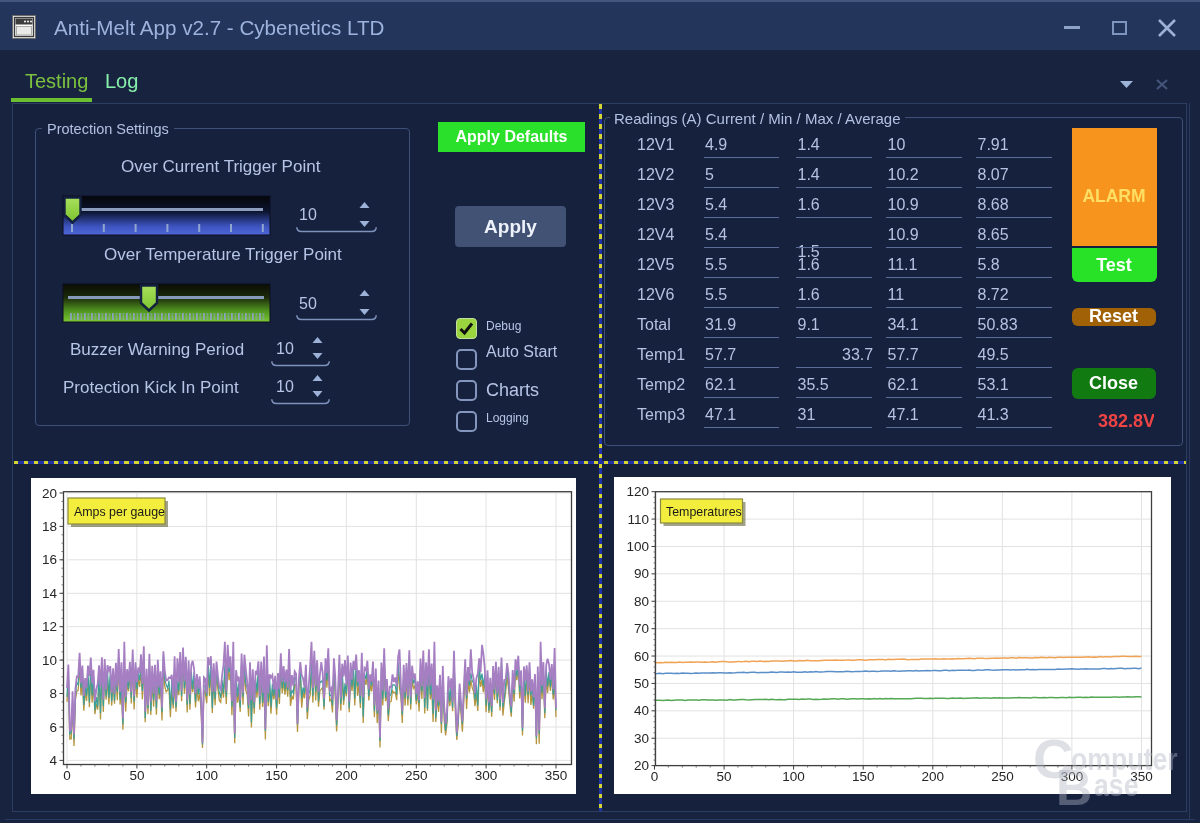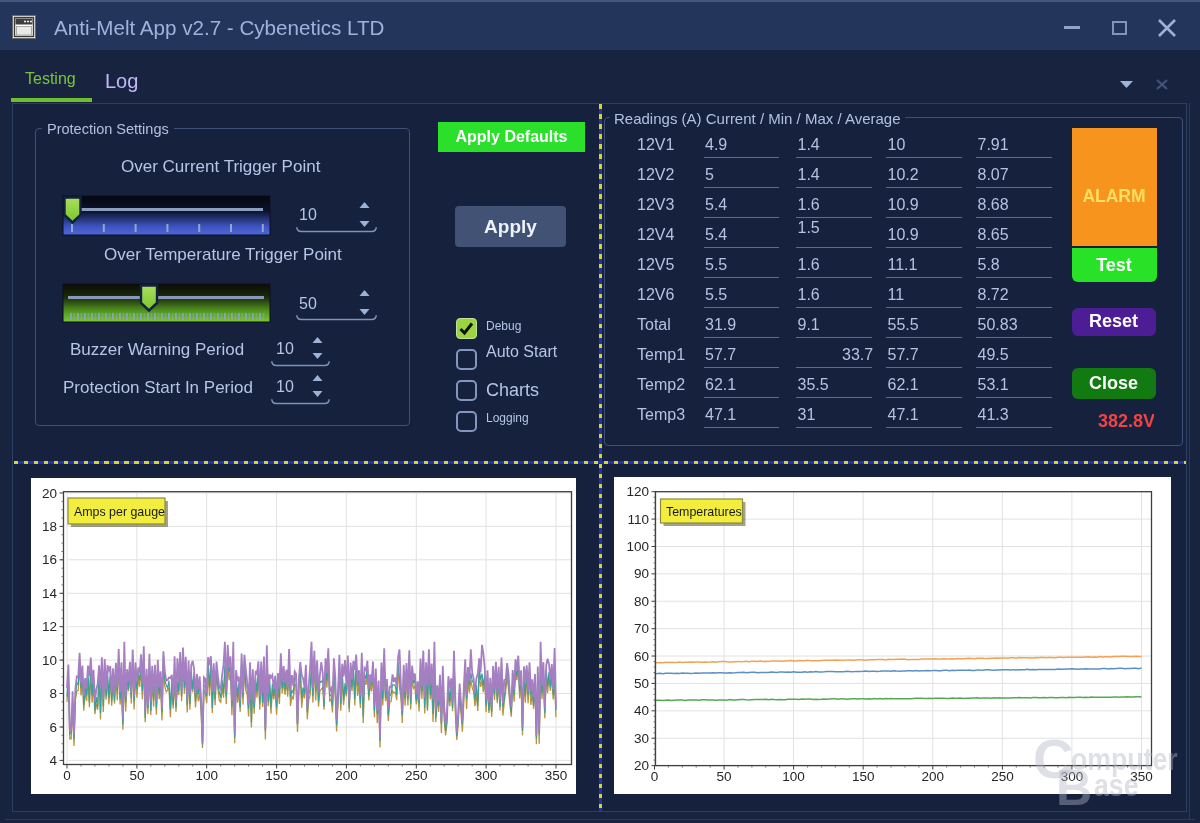--- a/index.html
+++ b/index.html
@@ -26,22 +26,22 @@
  <rect x="4.5" y="11.5" width="15" height="8.5" fill="#e9e9e7" stroke="#9a9a9a" stroke-width="0.8"></rect>
 </svg>
 <div class="abs" style="left:54px;top:16px;font-size:20.6px;color:#9db3dd">Anti-Melt App v2.7 - Cybenetics LTD</div>
 
 <div class="abs" style="left:1064px;top:26px;width:16px;height:2.5px;background:#8fa3c8"></div>
 <div class="abs" style="left:1112px;top:21px;width:15px;height:14px;border:2px solid #7f95bd"></div>
 <svg class="abs" style="left:1158px;top:19px" width="18" height="18">
     <path d="M 1 1 L 17 17 M 17 1 L 1 17" stroke="#9db0d6" stroke-width="2.6"></path>
   </svg>
 
-<div class="abs" style="left:25px;top:70px;font-size:16px;color:#7cc13f">Testing</div>
-<div class="abs" style="left:105px;top:70px;font-size:20px;color:#c4b5fd">Log</div>
+<div class="abs" style="left:25px;top:70px;font-size:20px;color:#7cc13f">Testing</div>
+<div class="abs" style="left:105px;top:70px;font-size:20px;color:#86efac">Log</div>
 <div class="abs" style="left:11px;top:98px;width:81px;height:4px;background:#6cbf2f"></div>
 <svg class="abs" style="left:1120px;top:81px" width="13" height="7">
     <path d="M 0 0 L 13 0 L 6.5 7 Z" fill="#9db3d8"></path>
   </svg>
 <svg class="abs" style="left:1156px;top:79px" width="12" height="11">
     <path d="M 1 1 L 11 10 M 11 1 L 1 10" stroke="#44547a" stroke-width="2.2"></path>
   </svg>
 
 <div class="abs" style="left:12px;top:103px;width:1175px;height:709px;border:1px solid #2c3e63;background:#16213e"></div>
 <div class="abs" style="left:5px;top:819px;width:1190px;height:1px;background:#2a3a5e"></div>
@@ -171,21 +171,21 @@
   </svg>
 <div class="lbl" style="left:70px;top:340px">Buzzer Warning Period</div>
 <div class="lbl" style="left:276px;top:340px;font-size:16px">10</div>
 <svg style="position:absolute;left:312px;top:337px" width="11" height="23">
     <path d="M 5.5 0 L 10.5 6 L 0.5 6 Z" fill="#9db2d8"></path>
     <path d="M 0.5 16 L 10.5 16 L 5.5 22 Z" fill="#9db2d8"></path>
   </svg>
 <svg style="position:absolute;left:271px;top:360px" width="59" height="7">
     <path d="M 0.8 1.2 Q 0.8 5.4 5.5 5.4 L 53.5 5.4 Q 58.2 5.4 58.2 1.2" fill="none" stroke="#7e92bc" stroke-width="1.5"></path>
   </svg>
-<div class="lbl" style="left:63px;top:378px">Protection Start In Period</div>
+<div class="lbl" style="left:63px;top:378px">Protection Kick In Point</div>
 <div class="lbl" style="left:276px;top:378px;font-size:16px">10</div>
 <svg style="position:absolute;left:312px;top:375px" width="11" height="23">
     <path d="M 5.5 0 L 10.5 6 L 0.5 6 Z" fill="#9db2d8"></path>
     <path d="M 0.5 16 L 10.5 16 L 5.5 22 Z" fill="#9db2d8"></path>
   </svg>
 <svg style="position:absolute;left:271px;top:398px" width="59" height="7">
     <path d="M 0.8 1.2 Q 0.8 5.4 5.5 5.4 L 53.5 5.4 Q 58.2 5.4 58.2 1.2" fill="none" stroke="#7e92bc" stroke-width="1.5"></path>
   </svg>
 
 <div class="btn" style="left:438px;top:122px;width:147px;height:30px;background:#2ae02a;font-size:16px">Apply Defaults</div>
@@ -228,21 +228,21 @@
 <div class="rund" style="left:703.5px;top:217.0px;width:75px"></div>
 <div class="rval" style="left:797.5px;top:195.5px">1.6</div>
 <div class="rund" style="left:796.0px;top:217.0px;width:75.5px"></div>
 <div class="rval" style="left:887.5px;top:195.5px">10.9</div>
 <div class="rund" style="left:886.0px;top:217.0px;width:75.5px"></div>
 <div class="rval" style="left:977.5px;top:195.5px">8.68</div>
 <div class="rund" style="left:976.0px;top:217.0px;width:75.5px"></div>
 <div class="rlab" style="left:637px;top:225.5px">12V4</div>
 <div class="rval" style="left:705.0px;top:225.5px">5.4</div>
 <div class="rund" style="left:703.5px;top:247.0px;width:75px"></div>
-<div class="rval" style="left:797.5px;top:219px">1.5</div>
+<div class="rval" style="left:797.5px;top:243px">1.5</div>
 <div class="rund" style="left:796.0px;top:247.0px;width:75.5px"></div>
 <div class="rval" style="left:887.5px;top:225.5px">10.9</div>
 <div class="rund" style="left:886.0px;top:247.0px;width:75.5px"></div>
 <div class="rval" style="left:977.5px;top:225.5px">8.65</div>
 <div class="rund" style="left:976.0px;top:247.0px;width:75.5px"></div>
 <div class="rlab" style="left:637px;top:255.5px">12V5</div>
 <div class="rval" style="left:705.0px;top:255.5px">5.5</div>
 <div class="rund" style="left:703.5px;top:277.0px;width:75px"></div>
 <div class="rval" style="left:797.5px;top:255.5px">1.6</div>
 <div class="rund" style="left:796.0px;top:277.0px;width:75.5px"></div>
@@ -257,21 +257,21 @@
 <div class="rund" style="left:796.0px;top:307.0px;width:75.5px"></div>
 <div class="rval" style="left:887.5px;top:285.5px">11</div>
 <div class="rund" style="left:886.0px;top:307.0px;width:75.5px"></div>
 <div class="rval" style="left:977.5px;top:285.5px">8.72</div>
 <div class="rund" style="left:976.0px;top:307.0px;width:75.5px"></div>
 <div class="rlab" style="left:637px;top:315.5px">Total</div>
 <div class="rval" style="left:705.0px;top:315.5px">31.9</div>
 <div class="rund" style="left:703.5px;top:337.0px;width:75px"></div>
 <div class="rval" style="left:797.5px;top:315.5px">9.1</div>
 <div class="rund" style="left:796.0px;top:337.0px;width:75.5px"></div>
-<div class="rval" style="left:887.5px;top:315.5px">55.5</div>
+<div class="rval" style="left:887.5px;top:315.5px">34.1</div>
 <div class="rund" style="left:886.0px;top:337.0px;width:75.5px"></div>
 <div class="rval" style="left:977.5px;top:315.5px">50.83</div>
 <div class="rund" style="left:976.0px;top:337.0px;width:75.5px"></div>
 <div class="rlab" style="left:637px;top:345.5px">Temp1</div>
 <div class="rval" style="left:705.0px;top:345.5px">57.7</div>
 <div class="rund" style="left:703.5px;top:367.0px;width:75px"></div>
 <div class="rval" style="left:842px;top:345.5px">33.7</div>
 <div class="rund" style="left:796.0px;top:367.0px;width:75.5px"></div>
 <div class="rval" style="left:887.5px;top:345.5px">57.7</div>
 <div class="rund" style="left:886.0px;top:367.0px;width:75.5px"></div>
@@ -291,21 +291,21 @@
 <div class="rund" style="left:703.5px;top:427.0px;width:75px"></div>
 <div class="rval" style="left:797.5px;top:405.5px">31</div>
 <div class="rund" style="left:796.0px;top:427.0px;width:75.5px"></div>
 <div class="rval" style="left:887.5px;top:405.5px">47.1</div>
 <div class="rund" style="left:886.0px;top:427.0px;width:75.5px"></div>
 <div class="rval" style="left:977.5px;top:405.5px">41.3</div>
 <div class="rund" style="left:976.0px;top:427.0px;width:75.5px"></div>
 
 <div class="btn" style="left:1071.5px;top:128px;width:85px;height:118px;background:#f7941e;font-size:17.5px;color:#ffdf63;padding-top:19px">ALARM</div>
 <div class="btn" style="left:1071.5px;top:248px;width:85px;height:34px;background:#27e227;border-radius:0 0 6px 6px;font-size:18px">Test</div>
-<div class="btn" style="left:1071.5px;top:307.5px;width:84px;height:28px;background:#4c1d95;border-radius:6px;font-size:18px">Reset</div>
+<div class="btn" style="left:1071.5px;top:307.5px;width:84px;height:18px;background:#a16207;border-radius:6px;font-size:18px">Reset</div>
 <div class="btn" style="left:1071.5px;top:367.5px;width:84px;height:31px;background:#117a11;border-radius:6px;font-size:18px">Close</div>
 <div class="abs" style="left:1098px;top:411px;width:56px;height:22px;overflow:hidden;font-size:18px;font-weight:bold;color:#ef4444">382.8V</div>
 
 <div class="abs" style="left:30.5px;top:478px;width:545px;height:316px;background:#ffffff">
 <svg width="545" height="316" style="position:absolute;left:0;top:0">
       <line x1="36.0" y1="15" x2="36.0" y2="286.5" stroke="#e2e2e2" stroke-width="1"></line>
       <line x1="105.9" y1="15" x2="105.9" y2="286.5" stroke="#e2e2e2" stroke-width="1"></line>
       <line x1="175.7" y1="15" x2="175.7" y2="286.5" stroke="#e2e2e2" stroke-width="1"></line>
       <line x1="245.6" y1="15" x2="245.6" y2="286.5" stroke="#e2e2e2" stroke-width="1"></line>
       <line x1="315.4" y1="15" x2="315.4" y2="286.5" stroke="#e2e2e2" stroke-width="1"></line>

